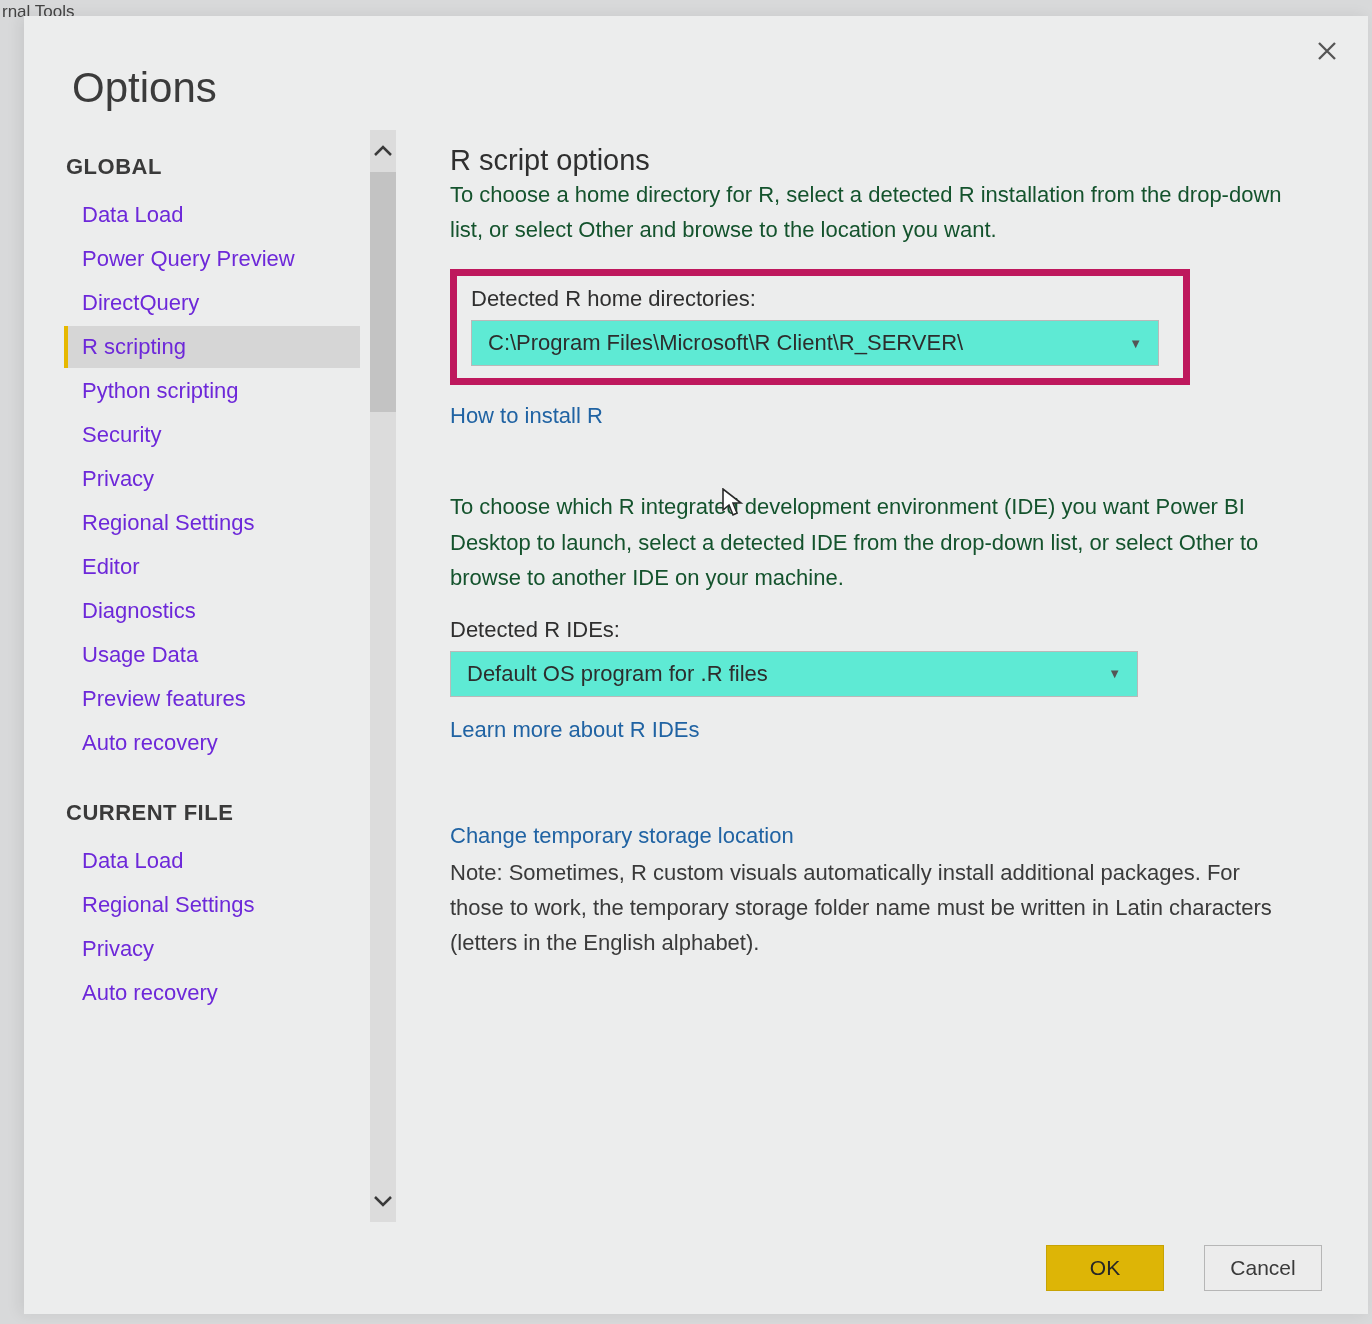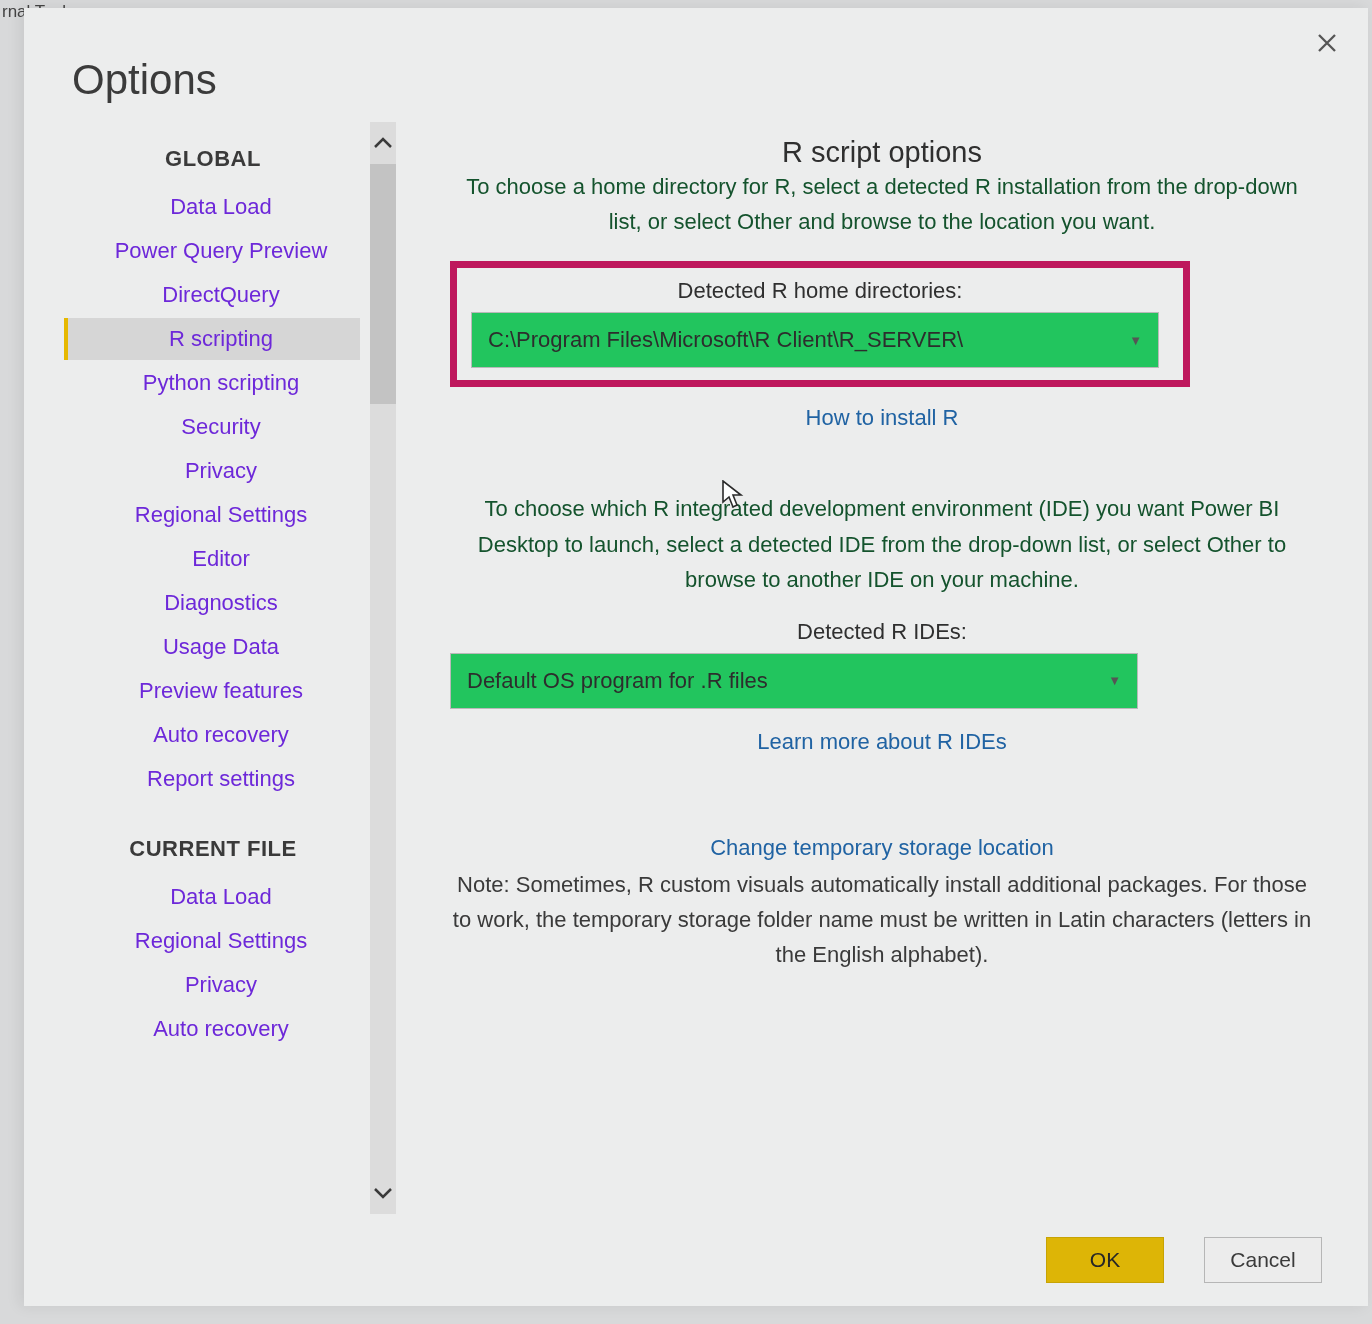--- a/index.html
+++ b/index.html
@@ -13,21 +13,21 @@
     }
     .bg-text {
       position: absolute;
       top: 2px;
       left: 2px;
       color: #444;
       font-size: 17px;
     }
     .dialog {
       position: absolute;
-      top: 8px;
+      top: 16px;
       left: 24px;
       width: 1344px;
       height: 1298px;
       background: #eceded;
       display: flex;
       flex-direction: column;
       box-shadow: -4px 0 14px rgba(0,0,0,0.08);
     }
     .dialog-header {
       padding: 48px 44px 18px 48px;
@@ -47,23 +47,22 @@
       display: flex;
       align-items: center;
       justify-content: center;
       color: #555;
       cursor: pointer;
       font-size: 24px;
     }
     .dialog-body {
       flex: 1;
       display: flex;
-      padding: 0 24px 0 40px;
+      padding: 0 44px 0 40px;
       overflow: hidden;
-      text-align: center;
     }
     .sidebar-col {
       width: 332px;
       position: relative;
       display: flex;
     }
     .sidebar {
       flex: 1;
       padding-right: 10px;
     }
@@ -133,22 +132,22 @@
       color: #3a3a3a;
       line-height: 1.6;
     }
     .field-label {
       font-size: 22px;
       color: #2f2f2f;
       margin-bottom: 8px;
     }
     .select-box {
       width: 688px;
-      height: 56px;
-      background: #22c55e;
+      height: 46px;
+      background: #5eead4;
       border: 1px solid #b9b9b9;
       display: flex;
       align-items: center;
       justify-content: space-between;
       padding: 0 16px;
       font-size: 22px;
       color: #2d2d2d;
       cursor: pointer;
     }
     .select-caret { color: #555; font-size: 13px; }
@@ -219,21 +218,20 @@
           <li class="side-item selected">R scripting</li>
           <li class="side-item">Python scripting</li>
           <li class="side-item">Security</li>
           <li class="side-item">Privacy</li>
           <li class="side-item">Regional Settings</li>
           <li class="side-item">Editor</li>
           <li class="side-item">Diagnostics</li>
           <li class="side-item">Usage Data</li>
           <li class="side-item">Preview features</li>
           <li class="side-item">Auto recovery</li>
-          <li class="side-item">Report settings</li>
         </ul>
         <div class="side-heading" style="margin-top:36px">CURRENT FILE</div>
         <ul class="side-list">
           <li class="side-item">Data Load</li>
           <li class="side-item">Regional Settings</li>
           <li class="side-item">Privacy</li>
           <li class="side-item">Auto recovery</li>
         </ul>
       </div>
       <div class="scrollbar">

